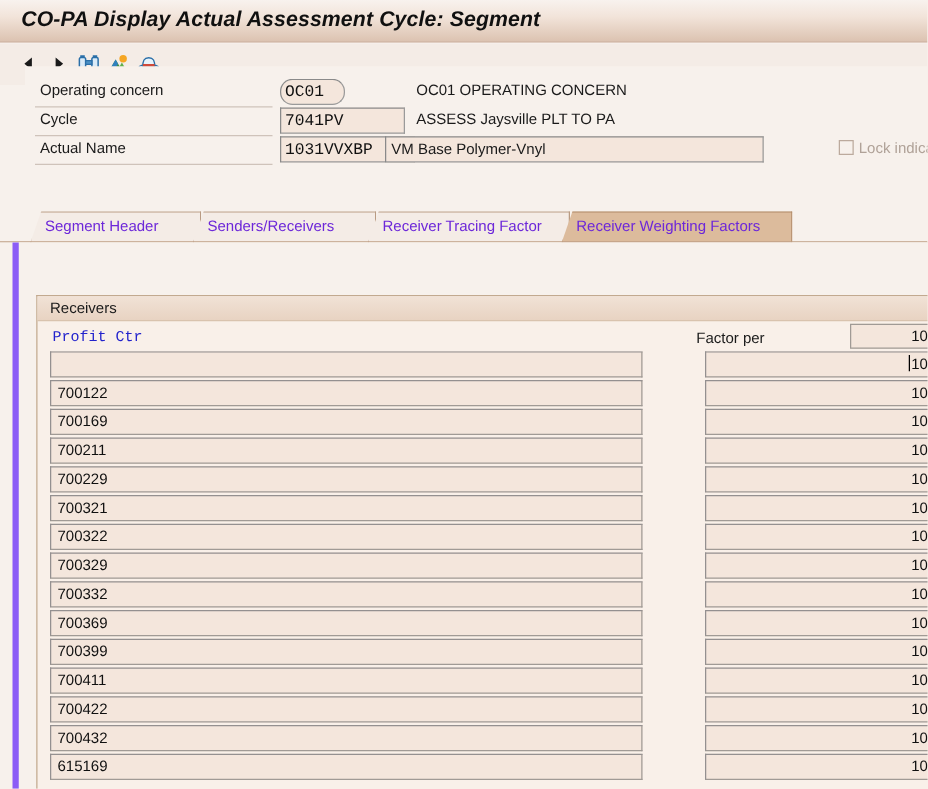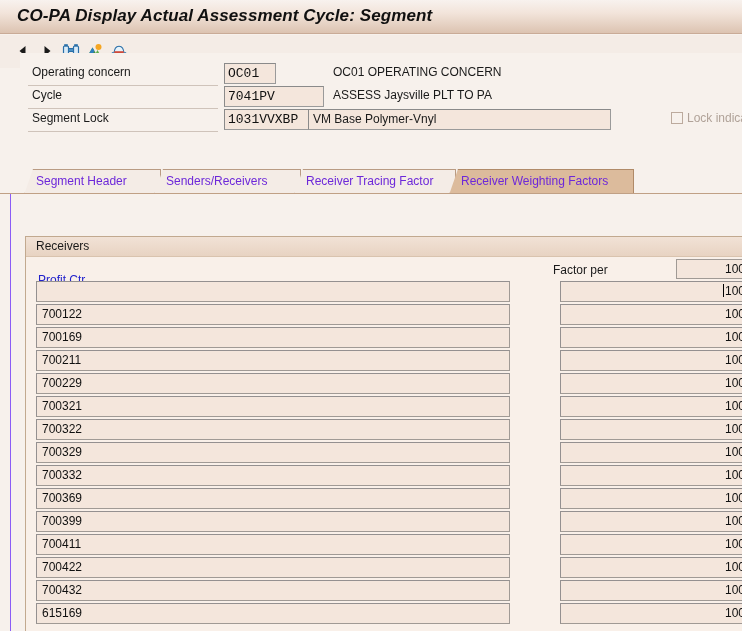--- a/index.html
+++ b/index.html
@@ -94,21 +94,21 @@
     border: 1px solid #9a9a9a;
     border-top-color: #8a8a8a;
     border-left-color: #8a8a8a;
     font-family: "Liberation Mono", "DejaVu Sans Mono", monospace;
     font-size: 13px;
     line-height: 19px;
     padding: 0 3px;
     color: #101010;
     white-space: nowrap;
   }
-  .fkey-oc { left: 204px; width: 52px; }
+  .fkey-oc { left: 204px; width: 52px; border-radius: 10px; }
   .fkey-cy { left: 204px; width: 100px; }
   .fkey-sg { left: 204px; width: 108px; }
 
   .fdesc {
     position: absolute;
     top: 2px;
     left: 313px;
     font-size: 12px;
     color: #1a1a1a;
     white-space: nowrap;
@@ -195,21 +195,21 @@
     left: 0; top: 194px;
     width: 742px; height: 437px;
     background: #f7f1ec;
     box-sizing: border-box;
   }
   .content-inner {
     position: absolute;
     left: 10px; top: 0;
     width: 732px; height: 437px;
     background: #f7f1ec;
-    border-left: 1px solid #8b5cf6;
+    border-left: 5px solid #8b5cf6;
     box-sizing: border-box;
   }
 
   
   .groupbox {
     position: absolute;
     left: 14px; top: 42px;
     width: 728px;
     height: 395px;
     box-sizing: border-box;
@@ -228,24 +228,25 @@
     box-sizing: border-box;
     font-size: 12px;
     line-height: 19px;
     padding-left: 10px;
     color: #1a1a1a;
     white-space: nowrap;
   }
 
   .colhdr-left {
     position: absolute;
-    left: 12px; top: 36px;
+    left: 12px; top: 26px;
     font-size: 12px;
     color: #2222cc;
     white-space: nowrap;
+    font-family: Liberation Mono, monospace;
   }
   .factor-label {
     position: absolute;
     left: 527px; top: 26px;
     font-size: 12px;
     color: #1a1a1a;
     white-space: nowrap;
   }
   .factor-value {
     position: absolute;
@@ -388,21 +389,21 @@
   </div>
 
   <div class="frow frow-2">
     <div class="flabel">Cycle</div>
     <div class="flabel-rule"></div>
     <div class="fkey fkey-cy">7041PV</div>
     <div class="fdesc">ASSESS Jaysville PLT TO PA</div>
   </div>
 
   <div class="frow frow-3">
-    <div class="flabel">Segment Lock</div>
+    <div class="flabel">Actual Name</div>
     <div class="flabel-rule"></div>
     <div class="fkey fkey-sg">1031VVXBP</div>
     <div class="fdesc-input">VM Base Polymer-Vnyl</div>
     <div class="lockwrap">
       <span class="lockbox"></span>
       <span class="locklabel">Lock indicator</span>
     </div>
   </div>
 </div>
 

